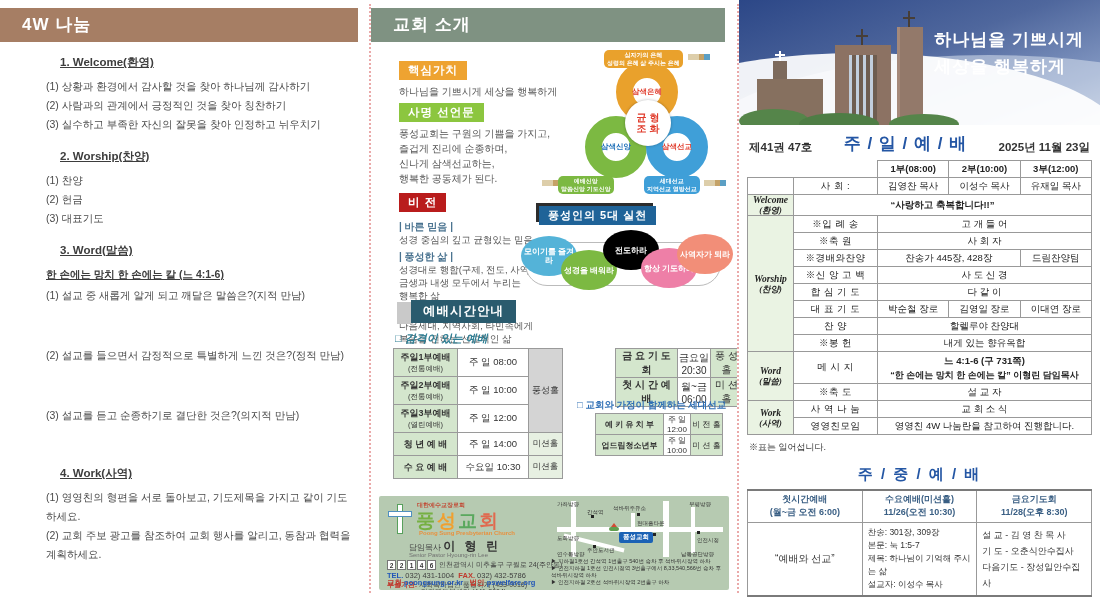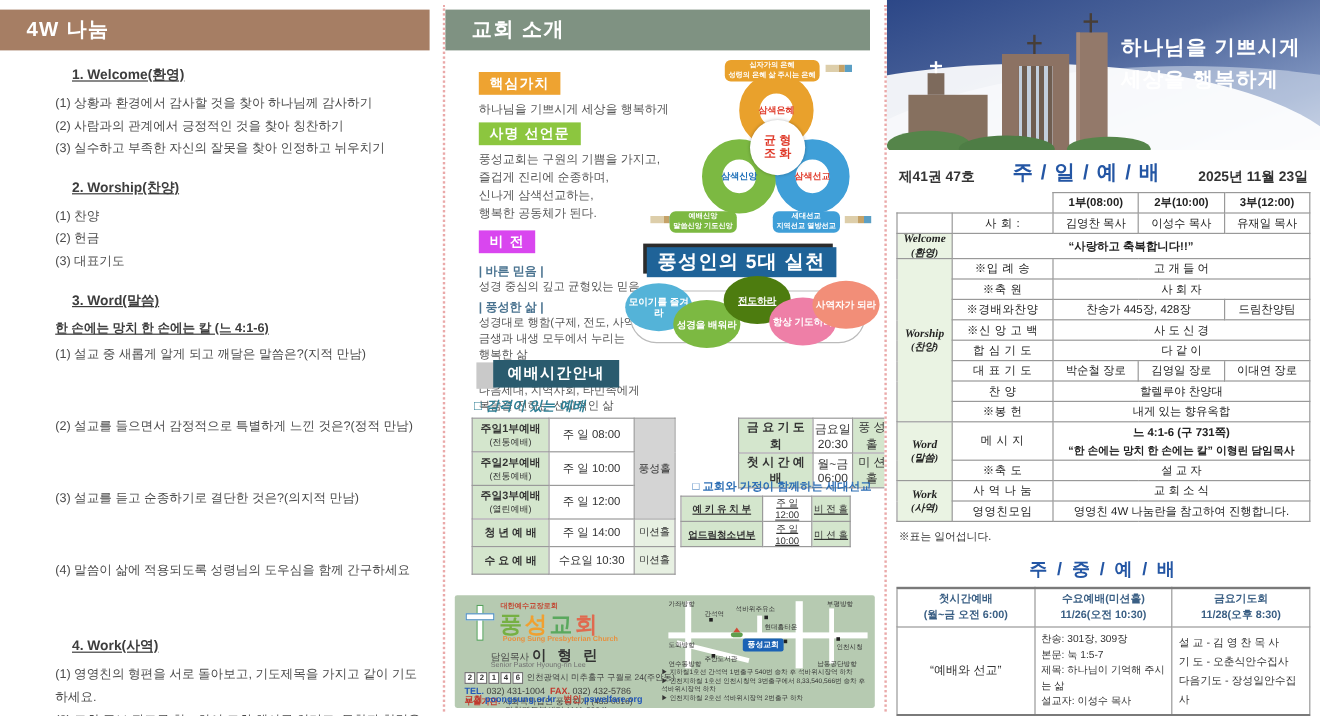--- a/index.html
+++ b/index.html
@@ -21,64 +21,64 @@
 .sh.f{margin-top:0;}
 .li{line-height:19px;}
 .usub{font-weight:bold;text-decoration:underline;color:#3d3d3d;line-height:19px;margin-bottom:2px;}
 .qgap{margin-bottom:41px;}
 .qgap2{margin-bottom:46px;}
 
 .m-abs{position:absolute;}
 .mlabel{color:#fff;font-weight:bold;font-size:11.5px;padding:2px 9px;display:inline-block;letter-spacing:1px;}
 .lab-core{background:#eea331;}
 .lab-mis{background:#8cc63f;}
-.lab-vis{background:#d946ef;}
+.lab-vis{background:#b91c1c;}
 .mtext{font-size:10px;color:#555;line-height:15px;}
 .vtitle{font-size:10px;font-weight:bold;color:#4a7390;line-height:13px;margin-top:4px;}
 .vline{font-size:9.5px;color:#555;line-height:13px;}
 .diagram{position:absolute;left:205px;top:52px;width:150px;height:145px;}
 .ring{position:absolute;width:62px;height:62px;border-radius:50%;background:#fff;display:flex;align-items:center;justify-content:center;}
 .ring span{font-size:7.5px;font-weight:bold;white-space:nowrap;}
 .r-or{border:17px solid #e9a12c;left:40px;top:9px;}
 .r-gr{border:17px solid #7cb942;left:9px;top:64px;}
 .r-bl{border:17px solid #3f9fd8;left:70px;top:64px;}
 .dg-center{position:absolute;left:49px;top:48px;width:46px;height:46px;border-radius:50%;background:#fff;box-shadow:0 0 3px rgba(0,0,0,.3);display:flex;flex-direction:column;align-items:center;justify-content:center;color:#e03c2c;font-weight:bold;font-size:10px;line-height:11px;z-index:5;}
 .dg-sub{position:absolute;font-size:6px;color:#fff;font-weight:bold;line-height:8px;text-align:center;padding:1px 3px;border-radius:5px;white-space:nowrap;z-index:6;}
 .sub-or{background:#e9a12c;left:28px;top:-2px;}
 .sub-gr{background:#7cb942;left:-18px;top:124px;}
 .sub-bl{background:#3f9fd8;left:68px;top:124px;}
 .pencil{position:absolute;width:16px;height:6px;background:linear-gradient(90deg,#ddceaa 70%,#c5a267 70%);z-index:4;}
 .pencil i{position:absolute;right:-6px;top:0;width:6px;height:6px;background:#5b9fc4;display:block;}
-.pr-label{position:absolute;left:168px;top:206px;background:#1f6398;color:#fff;font-weight:bold;font-size:16px;padding:2px 9px;box-shadow:-3px -3px 0 #2c2c2c;letter-spacing:1px;}
+.pr-label{position:absolute;left:168px;top:206px;background:#1f6398;color:#fff;font-weight:bold;font-size:11px;padding:2px 9px;box-shadow:-3px -3px 0 #2c2c2c;letter-spacing:1px;}
 .ovals{position:absolute;left:150px;top:228px;width:212px;height:64px;}
 .cloud{position:absolute;left:4px;top:14px;width:196px;height:44px;border:1px solid #bbb;border-radius:24px;background:#fff;}
 .oval{position:absolute;width:56px;height:40px;border-radius:50%;color:#fff;font-weight:bold;font-size:8px;display:flex;align-items:center;justify-content:center;text-align:center;line-height:9px;}
 .ov0{background:#54b3d8;left:0;top:8px;}
 .ov1{background:#7cb942;left:40px;top:22px;}
-.ov2{background:#4d7c0f;left:82px;top:2px;text-decoration:underline;}
+.ov2{background:#000000;left:82px;top:2px;}
 .ov3{background:#ee7fa7;left:120px;top:20px;}
 .ov4{background:#f28e78;left:156px;top:6px;}
 .sched-tab{position:absolute;left:26px;top:302px;width:16px;height:22px;background:#c9c9c9;}
 .sched-title{position:absolute;left:40px;top:300px;background:#2a5b6e;color:#fff;font-weight:bold;font-size:12.5px;padding:3px 12px;letter-spacing:1px;}
 .sec1{position:absolute;left:24px;top:331px;color:#2e7f95;font-weight:bold;font-size:11px;font-style:italic;}
 .sec2{position:absolute;left:206px;top:399px;color:#2e6fb5;font-weight:bold;font-size:9.5px;}
 .wtab{position:absolute;border-collapse:collapse;table-layout:fixed;}
 .wtab td{border:1px solid #9a9a9a;text-align:center;color:#333;padding:0 1px;overflow:hidden;}
 .wt1{left:22px;top:348px;width:170px;font-size:9px;}
 .wt1 .n{background:#d4e6cd;width:64px;font-weight:bold;}
 .wt1 .t{font-size:9.5px;}
 .wt1 .hm{background:#d4d4d4;width:34px;}
 .wt1 .h{background:#e7f0e2;width:34px;font-size:8.5px;}
 .wt1 .sub{font-size:7.5px;font-weight:normal;}
 .r28{height:28px;}.r23{height:23px;}
 .wt2{left:208px;top:348px;width:128px;font-size:10px;margin-left:36px;}
 .wt2 td{height:22px;}
 .wt2 .n{background:#d4e6cd;width:62px;font-weight:bold;}
 .wt2 .h{background:#d4e6cd;width:32px;}
-.wt3{left:196px;top:413px;width:142px;font-size:8px;text-decoration:underline;}
+.wt3{left:224px;top:413px;width:128px;font-size:8px;}
 .wt3 td{height:20px;}
 .wt3 .n{background:#d4e6cd;width:68px;font-weight:bold;}
 .wt3 .h{background:#d4e6cd;width:32px;}
 .footer{position:absolute;left:8px;top:496px;width:350px;height:94px;background:#b6cab1;overflow:hidden;border-radius:2px;}
 .f-abs{position:absolute;white-space:nowrap;}
 .f-line{font-size:7px;color:#3f3f3f;}
 .logo-cross{position:absolute;left:9px;top:8px;width:24px;height:30px;}
 .logo-cross .v{position:absolute;left:9px;top:0;width:6px;height:30px;background:#fff;border:1px solid #57a05c;}
 .logo-cross .h{position:absolute;left:0;top:7px;width:24px;height:6px;background:#fff;border:1px solid #4f8fc0;}
 .denom{left:38px;top:5px;font-size:6px;color:#c24a35;font-weight:bold;}
@@ -151,21 +151,20 @@
       <div class="li">(3) 실수하고 부족한 자신의 잘못을 찾아 인정하고 뉘우치기</div>
       <div class="sh">2. Worship(찬양)</div>
       <div class="li">(1) 찬양</div>
       <div class="li">(2) 헌금</div>
       <div class="li">(3) 대표기도</div>
       <div class="sh">3. Word(말씀)</div>
       <div class="usub">한 손에는 망치 한 손에는 칼 (느 4:1-6)</div>
       <div class="li qgap">(1) 설교 중 새롭게 알게 되고 깨달은 말씀은?(지적 만남)</div>
       <div class="li qgap">(2) 설교를 들으면서 감정적으로 특별하게 느낀 것은?(정적 만남)</div>
       <div class="li qgap">(3) 설교를 듣고 순종하기로 결단한 것은?(의지적 만남)</div>
-      <div class="li qgap2">(4) 말씀이 삶에 적용되도록 성령님의 도우심을 함께 간구하세요</div>
       <div class="sh">4. Work(사역)</div>
       <div class="li">(1) 영영친의 형편을 서로 돌아보고, 기도제목을 가지고 같이 기도하세요.</div>
       <div class="li">(2) 교회 주보 광고를 참조하여 교회 행사를 알리고, 동참과 협력을 계획하세요.</div>
 
     </div>
   </div>
 
   <div class="panel p-mid">
     <div class="bar">교회 소개</div>
 

